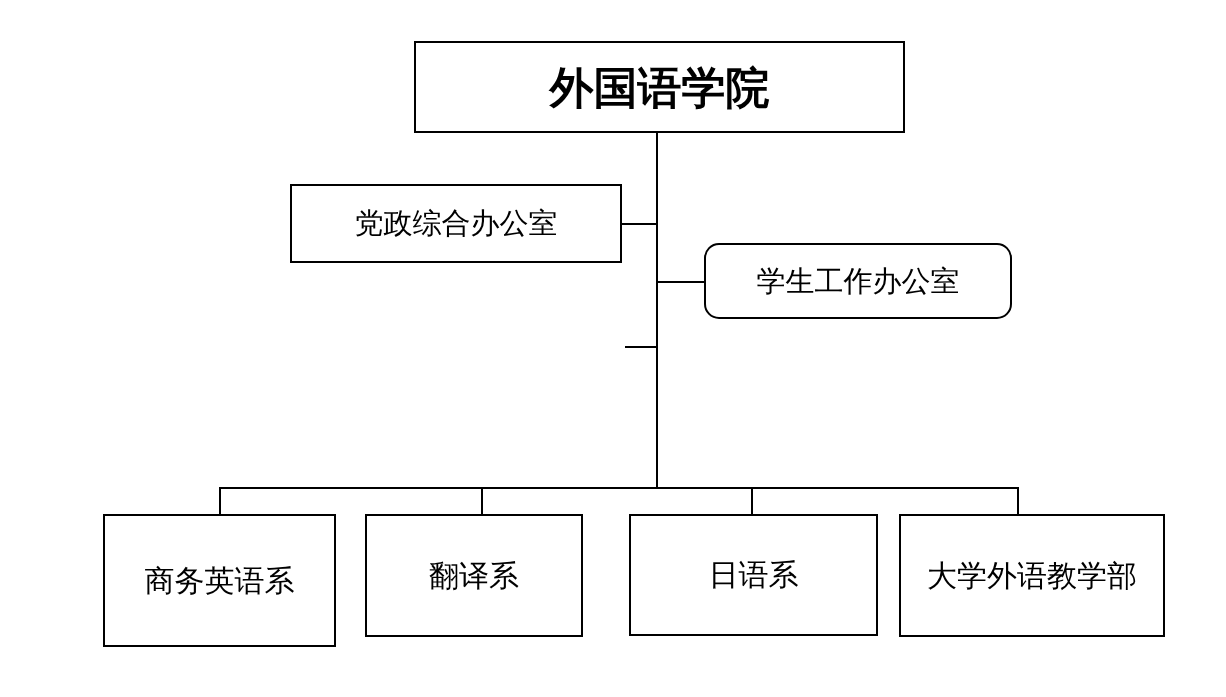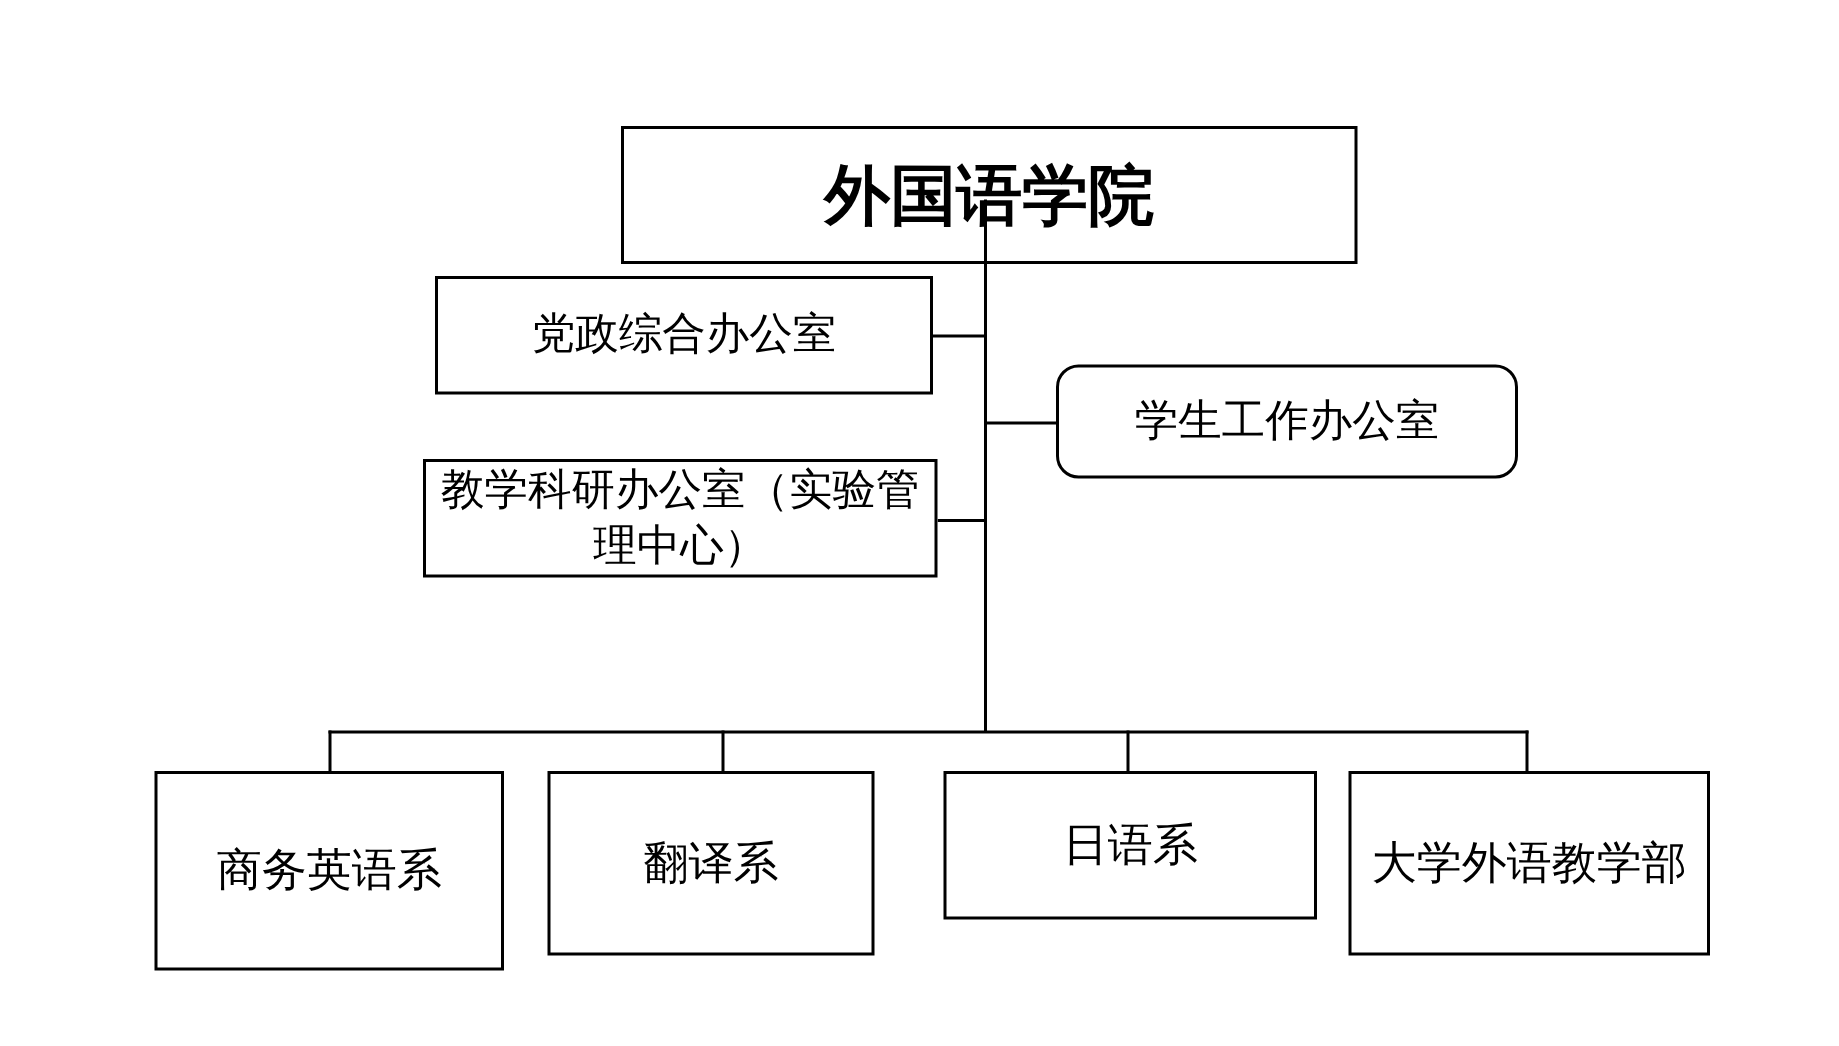--- a/index.html
+++ b/index.html
@@ -30,28 +30,28 @@
     display: block;
     white-space: pre-line;
     line-height: 1.25;
   }
   .line {
     position: absolute;
     background: #000000;
   }
 
   
-  .root-box   { left: 414px; top: 41px;  width: 491px; height: 92px;  font-size: 44px; font-weight: bold; margin-top: 43px; }
+  .root-box   { left: 414px; top: 41px;  width: 491px; height: 92px;  font-size: 44px; font-weight: bold; }
   .office-1   { left: 290px; top: 184px; width: 332px; height: 79px;  font-size: 29px; }
   .office-2   { left: 704px; top: 243px; width: 308px; height: 76px;  font-size: 29px; border-radius: 15px; }
   .office-3   { left: 282px; top: 306px; width: 343px; height: 79px;  font-size: 29px; }
   .dept-1     { left: 103px; top: 514px; width: 233px; height: 133px; font-size: 30px; }
   .dept-2     { left: 365px; top: 514px; width: 218px; height: 123px; font-size: 30px; }
-  .dept-3     { left: 629px; top: 514px; width: 249px; height: 99px; font-size: 30px; }
-  .dept-4     { left: 899px; top: 514px; width: 241px; height: 123px; font-size: 30px; }
+  .dept-3     { left: 629px; top: 514px; width: 249px; height: 122px; font-size: 30px; }
+  .dept-4     { left: 899px; top: 514px; width: 266px; height: 123px; font-size: 30px; }
 
   
   .trunk      { left: 656px;  top: 133px; width: 2px;   height: 355px; }
   .conn-1     { left: 622px;  top: 223px; width: 34px;  height: 2px; }
   .conn-2     { left: 658px;  top: 281px; width: 46px;  height: 2px; }
   .conn-3     { left: 625px;  top: 346px; width: 31px;  height: 2px; }
   .hbar       { left: 219px;  top: 487px; width: 800px; height: 2px; }
   .drop-1     { left: 219px;  top: 487px; width: 2px;   height: 27px; }
   .drop-2     { left: 481px;  top: 487px; width: 2px;   height: 27px; }
   .drop-3     { left: 751px;  top: 487px; width: 2px;   height: 27px; }
@@ -75,24 +75,20 @@
   <div class="line drop-2"></div>
   <div class="line drop-3"></div>
   <div class="line drop-4"></div>
 
   <div class="node office-1">
     <span>党政综合办公室</span>
   </div>
   <div class="node office-2">
     <span>学生工作办公室</span>
   </div>
-  <div class="node office-3">
-    <span>教学科研办公室（实验管
-理中心）</span>
-  </div>
 
   <div class="node dept-1">
     <span>商务英语系</span>
   </div>
   <div class="node dept-2">
     <span>翻译系</span>
   </div>
   <div class="node dept-3">
     <span>日语系</span>
   </div>

